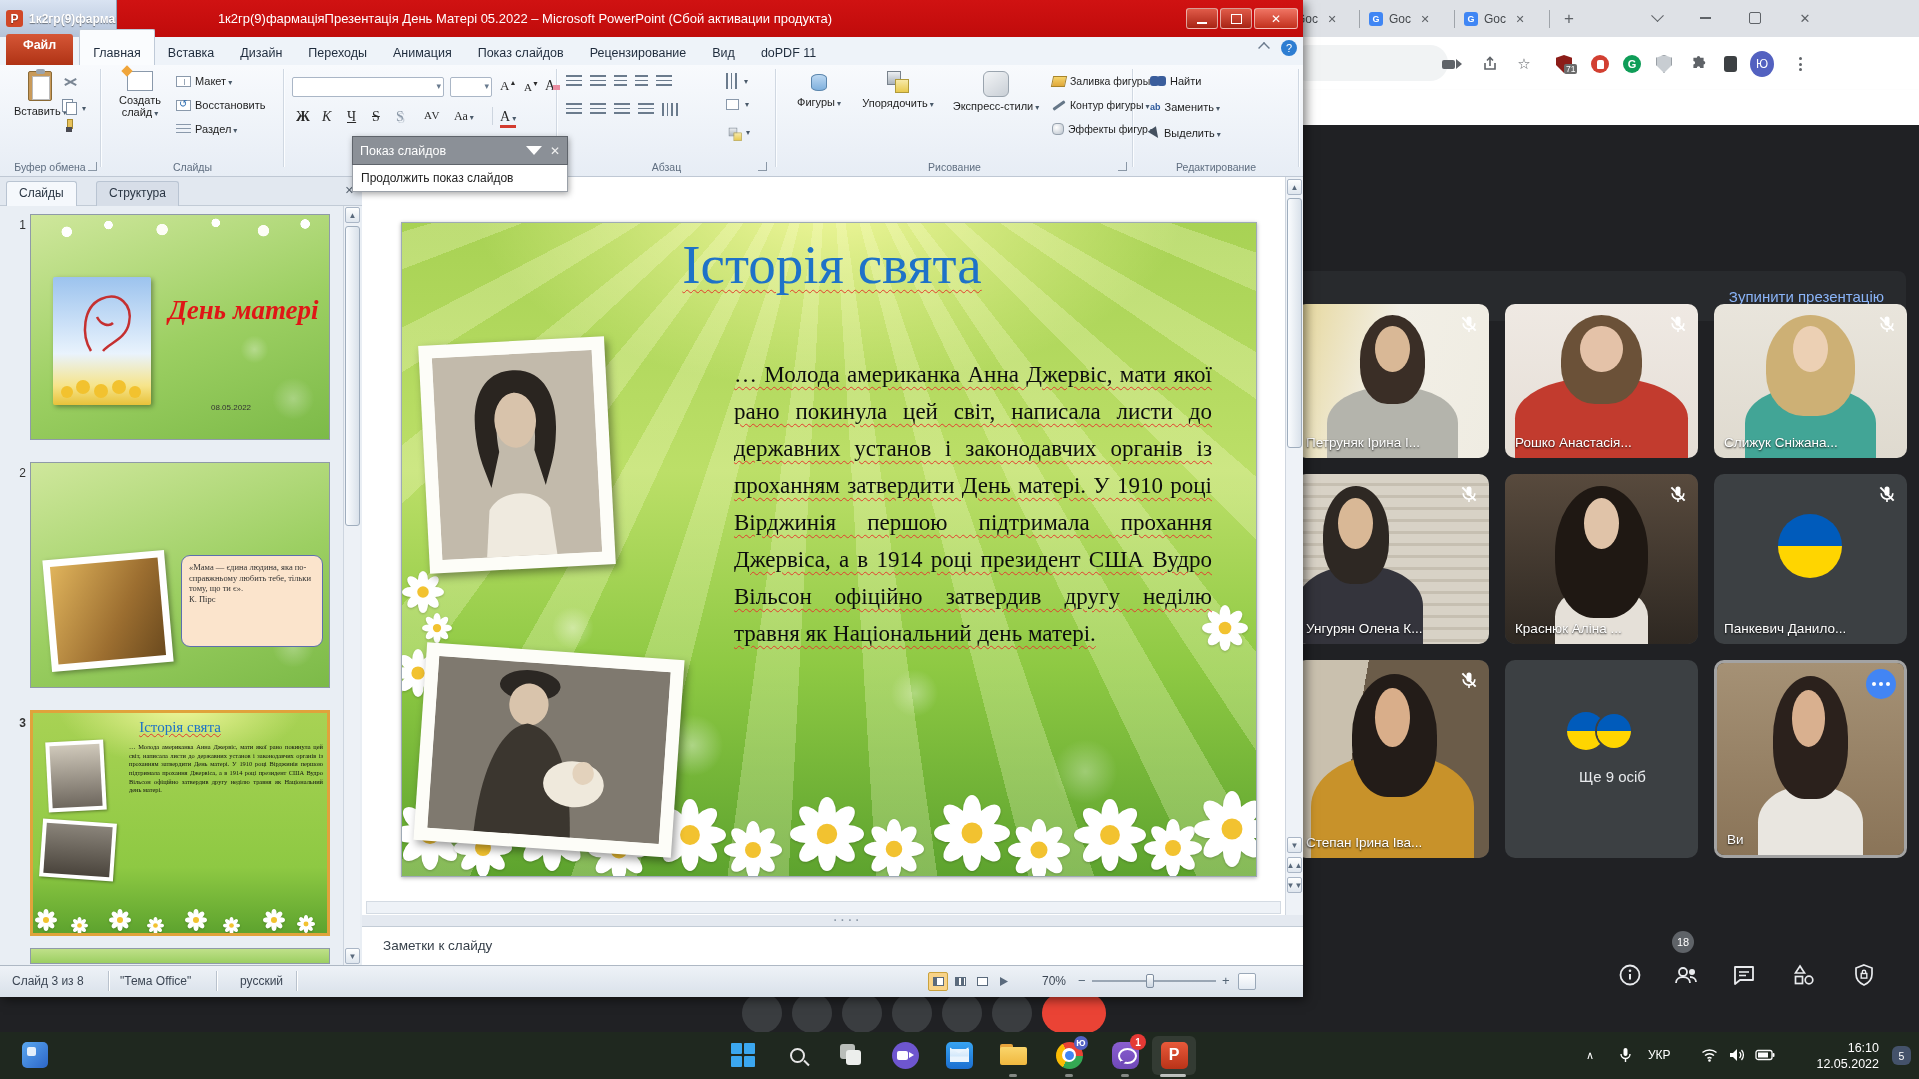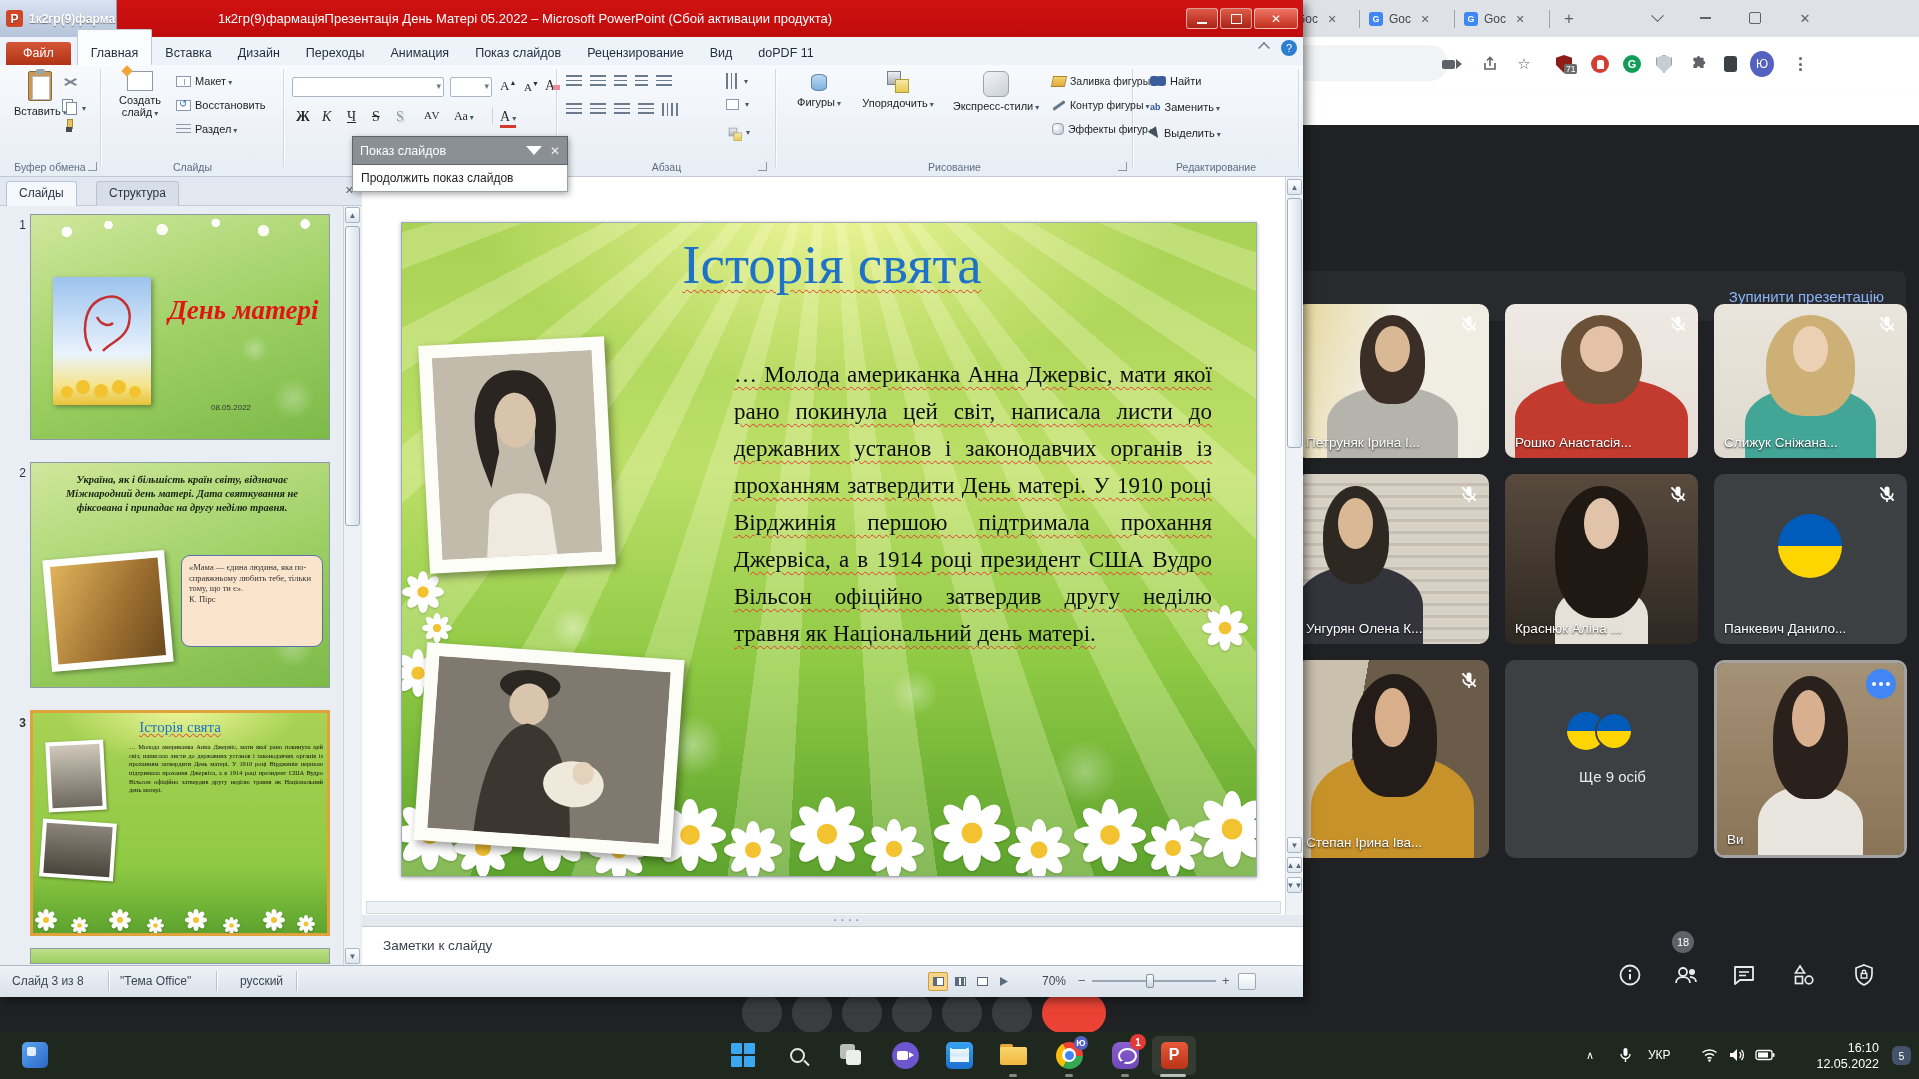--- a/index.html
+++ b/index.html
@@ -62,21 +62,21 @@
   .ppticon { width:17px; height:17px; background:#d04727; border-radius:3px; color:#fff; font-size:11px; font-weight:bold; display:flex; align-items:center; justify-content:center; flex:none; }
   .ttl-left span { color:#fff; font-size:12px; font-weight:bold; white-space:nowrap; text-shadow:0 1px 1px rgba(0,0,0,.45); }
   .ttl-red { left:117px; top:0; width:1186px; height:37px; background:linear-gradient(#d01212,#c00b0b); }
   .wtitle { left:117px; right:370px; top:0; height:37px; display:flex; align-items:center; justify-content:center; color:#fff; font-size:13px; white-space:nowrap; overflow:hidden; }
   .twc { top:8px; height:21px; border:1px solid rgba(255,255,255,.55); border-radius:3px; background:linear-gradient(#e05b49,#a82314); display:flex; align-items:center; justify-content:center; color:#fff; }
   .twc-min::before { content:""; width:10px; height:2px; background:#fff; margin-top:8px; }
   .twc-max::before { content:""; width:9px; height:8px; border:1.5px solid #fff; }
   .twc-close { background:linear-gradient(#ef7463,#c22f1c); font-size:12px; }
   .tabrow { left:0; top:37px; width:1303px; height:28px; background:#eef3f9; display:flex; align-items:flex-end; padding-left:6px; }
   .rtab { padding:16px 13px 5px; font-size:12.5px; color:#1f2c3d; white-space:nowrap; }
-  .rtab-file { background:linear-gradient(#d55636,#b03315); color:#fff; border-radius:3px 3px 0 0; padding:4px 17px 5px; margin-right:6px; }
+  .rtab-file { background:linear-gradient(#d55636,#b03315); color:#fff; border-radius:3px 3px 0 0; padding:4px 17px 13px; margin-right:6px;font-weight:bold; }
   .rtab-active { background:#fafcfe; border:1px solid #bfcad8; border-bottom:none; border-radius:2px 2px 0 0; }
   .ribbon { left:0; top:65px; width:1303px; height:112px; background:linear-gradient(#f8fafd,#e7edf5); border-bottom:1px solid #bfc8d4; }
   .gsep { position:absolute; top:4px; width:1px; height:98px; background:#d0d8e2; box-shadow:1px 0 0 #fbfdff; }
   .glabel { position:absolute; bottom:3px; font-size:10.5px; color:#5f6e80; text-align:center; }
   .launcher { position:absolute; bottom:5px; width:9px; height:9px; border-right:1.5px solid #8a97a6; border-bottom:1.5px solid #8a97a6; }
   .rbtn-txt { font-size:11px; color:#1e1e1e; }
   .ddn::after { content:"▾"; font-size:8px; color:#4a5a6a; margin-left:2px; }
   .minirow { position:absolute; display:flex; align-items:center; gap:4px; }
   
   .ic-clip { position:relative; width:24px; height:30px; background:#c89a5a; border:1px solid #8a6a36; border-radius:2px; }
@@ -642,21 +642,20 @@
             <circle cx="82" cy="115" r="6" fill="#f2c22f"></circle>
             <circle cx="14" cy="115" r="6" fill="#f2c22f"></circle>
           </svg>
       </div>
       <div class="s1title">День матері</div>
       <div class="s1date">08.05.2022</div>
     </div>
     <div class="pthumb-num" style="top:260px;">2</div>
     <div class="thumb" style="top:256px;">
       <div class="greenbg"></div>
-      <div class="s2head">Україна, як і більшість країн світу, відзначає Міжнародний день матері. Дата святкування не фіксована і припадає на другу неділю травня.</div>
       <div class="s2photo">
           <div class="inner"></div>
         </div>
       <div class="s2quote">
         <span>«Мама — єдина людина, яка по-справжньому любить тебе, тільки тому, що ти є».</span><br>
         <span>К. Пірс</span>
       </div>
     </div>
     <div class="pthumb-num" style="top:510px;font-weight:bold;">3</div>
     <div class="thumb sel" style="top:504px;">

